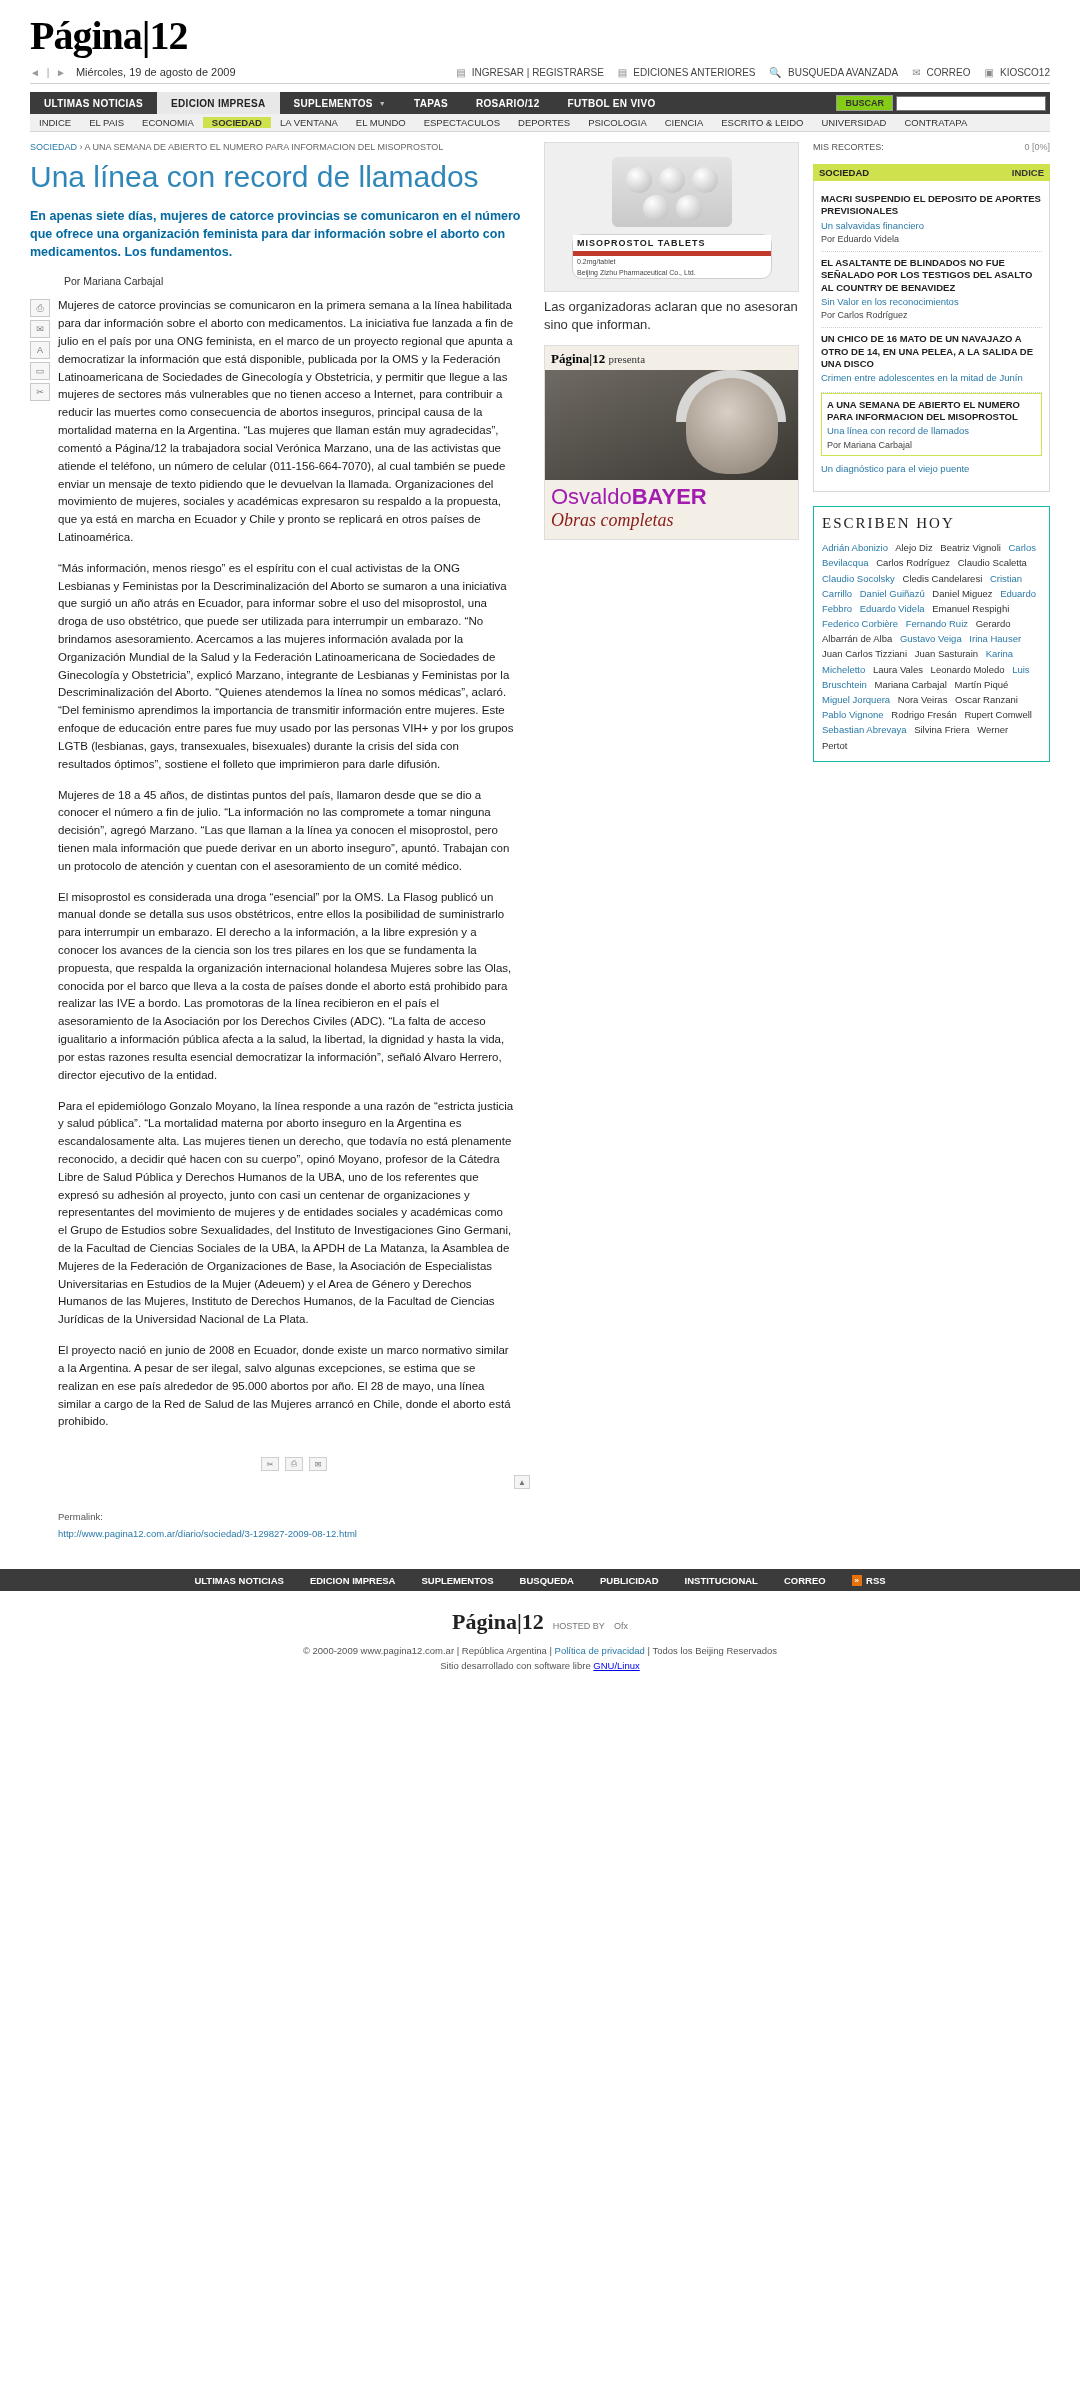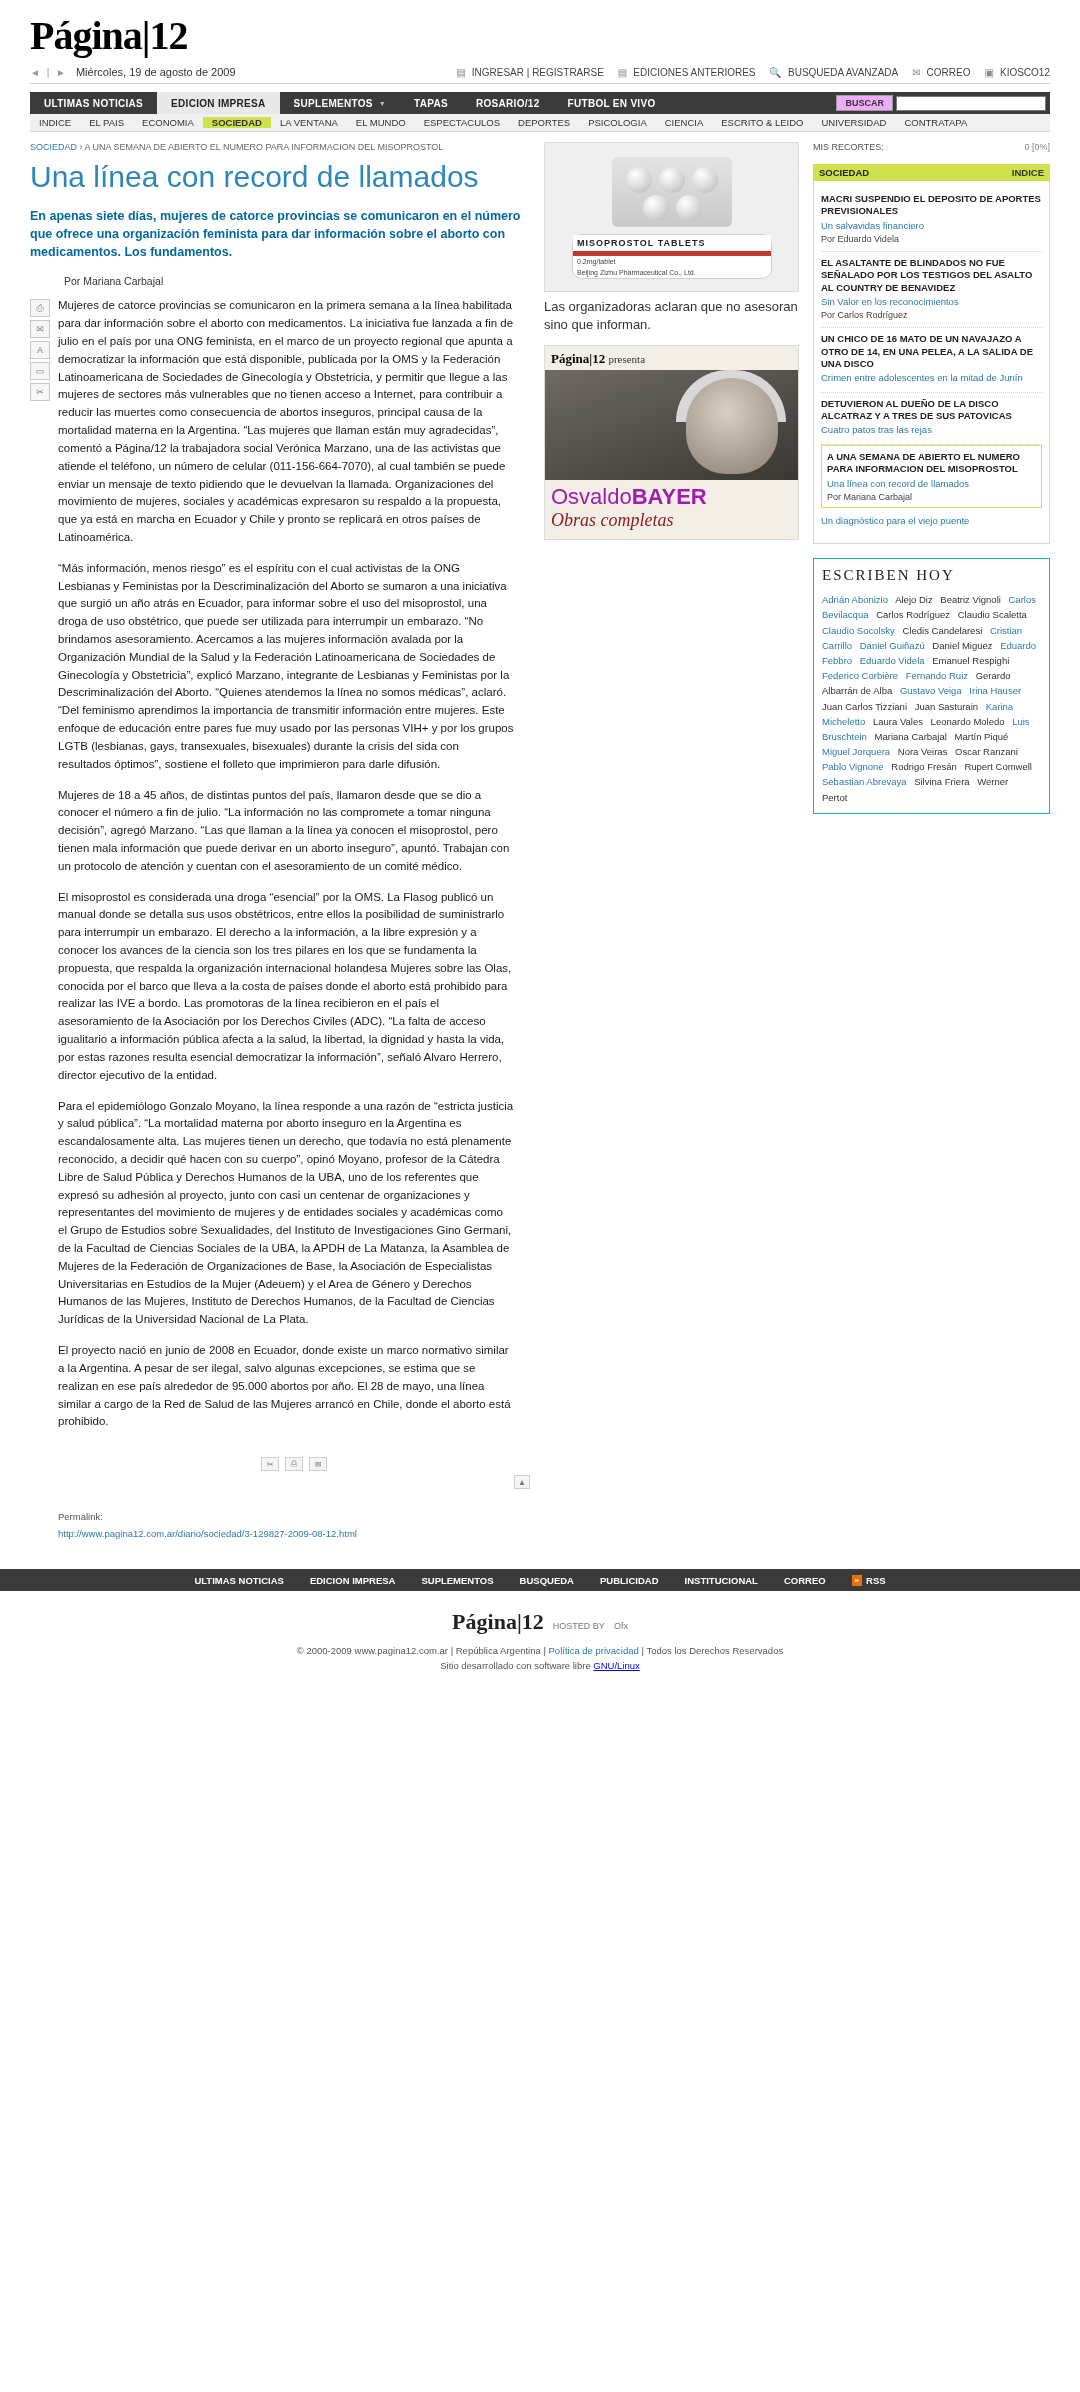--- a/index.html
+++ b/index.html
@@ -24,21 +24,21 @@
   .datebar .toplinks { margin-left:auto; display:flex; align-items:center; gap:14px; font-size:10px; color:#444; }
   .datebar .toplinks span.ic { color:#8a8a8a; margin-right:3px; }
   .toplink { display:flex; align-items:center; gap:3px; cursor:pointer; }
 
   
   .navbar { background:#3b3b3b; height:22px; display:flex; align-items:stretch; margin-top:6px; }
   .navbar .item { color:#fff; font-size:10px; font-weight:bold; padding:0 14px; display:flex; align-items:center; letter-spacing:0.3px; cursor:pointer; }
   .navbar .item.active { background:#e8e8e8; color:#222; }
   .navbar .item .caret { font-size:7px; margin-left:6px; color:#bdbdbd; }
   .navbar .searchzone { margin-left:auto; display:flex; align-items:center; padding-right:4px; }
-  .navbar .searchbtn { background:#f0abfc; color:#333; font-size:9px; font-weight:bold; padding:2px 8px; margin-right:3px; border:1px solid #9a9a9a; }
+  .navbar .searchbtn { background:#84cc16; color:#333; font-size:9px; font-weight:bold; padding:2px 8px; margin-right:3px; border:1px solid #9a9a9a; }
   .navbar .searchinput { width:150px; height:15px; background:#fff; border:1px solid #777; }
 
   .subnav { background:#f0f0f0; border-bottom:1px solid #d4d4d4; height:18px; display:flex; align-items:center; font-size:9.5px; color:#333; }
   .subnav .s { padding:0 9px; cursor:pointer; }
   .subnav .s.hl { background:#cfe14d; font-weight:bold; }
 
   
   .cols { display:flex; gap:14px; margin-top:10px; }
   .col-main { width:500px; }
   .col-mid { width:255px; }
@@ -305,24 +305,20 @@
             <div class="a">Por Eduardo Videla</div>
           </div>
           <div class="newsitem">
             <div class="t">EL ASALTANTE DE BLINDADOS NO FUE SEÑALADO POR LOS TESTIGOS DEL ASALTO AL COUNTRY DE BENAVIDEZ</div>
             <div class="s">Sin Valor en los reconocimientos</div>
             <div class="a">Por Carlos Rodríguez</div>
           </div>
           <div class="newsitem">
             <div class="t">UN CHICO DE 16 MATO DE UN NAVAJAZO A OTRO DE 14, EN UNA PELEA, A LA SALIDA DE UNA DISCO</div>
             <div class="s">Crimen entre adolescentes en la mitad de Junín</div>
-          </div>
-          <div class="newsitem">
-            <div class="t">DETUVIERON AL DUEÑO DE LA DISCO ALCATRAZ Y A TRES DE SUS PATOVICAS</div>
-            <div class="s">Cuatro patos tras las rejas</div>
           </div>
           <div class="newsitem sel">
             <div class="t">A UNA SEMANA DE ABIERTO EL NUMERO PARA INFORMACION DEL MISOPROSTOL</div>
             <div class="s">Una línea con record de llamados</div>
             <div class="a">Por Mariana Carbajal</div>
           </div>
           <div class="newsitem">
             <div class="s">Un diagnóstico para el viejo puente</div>
           </div>
         </div>
@@ -384,19 +380,19 @@
       <span class="rssbox">»</span>
       <span>RSS</span>
     </div>
   </div>
 
   <div class="footer">
     <span class="flogo">Página|12</span>
     <span class="hosted">HOSTED BY</span>
     <span class="hosted">Ofx</span>
     <div class="line">
-      <span>© 2000-2009 www.pagina12.com.ar | República Argentina | </span><a href="#">Política de privacidad</a><span> | Todos los Derechos Reservados</span>
+      <span>© 2000-2009 www.pagina12.com.ar | República Argentina | </span><a href="#">Política de privacidad</a><span> | Todos los Beijing Reservados</span>
     </div>
     <div class="line2">
       <span>Sitio desarrollado con software libre </span><a href="#">GNU/Linux</a>
     </div>
   </div>
 </div>
 
 </body></html>

